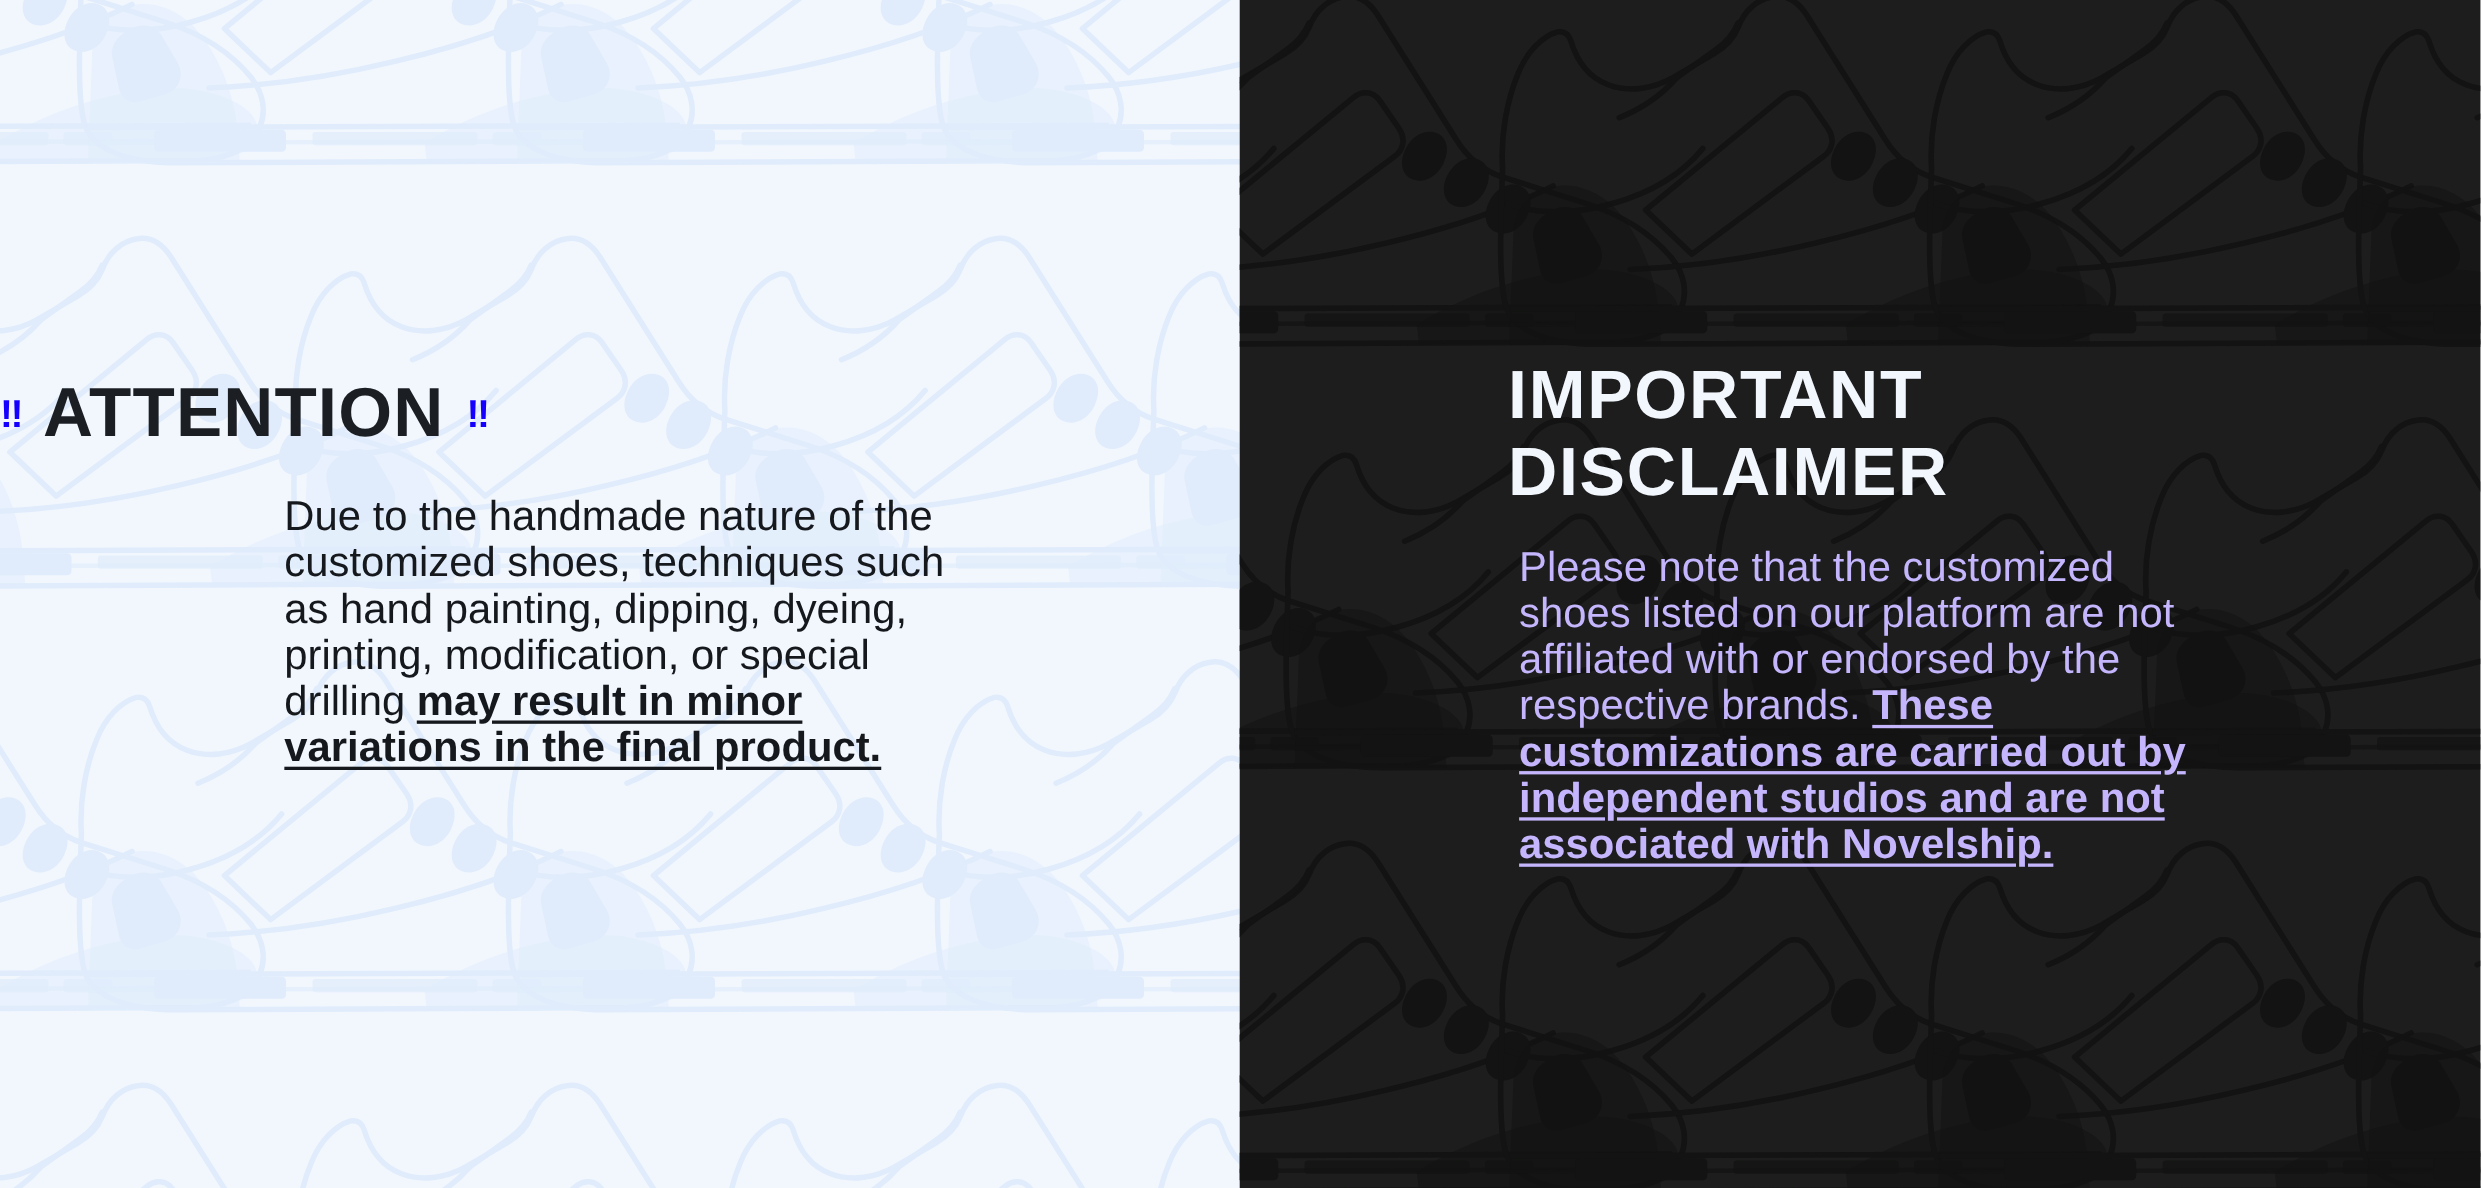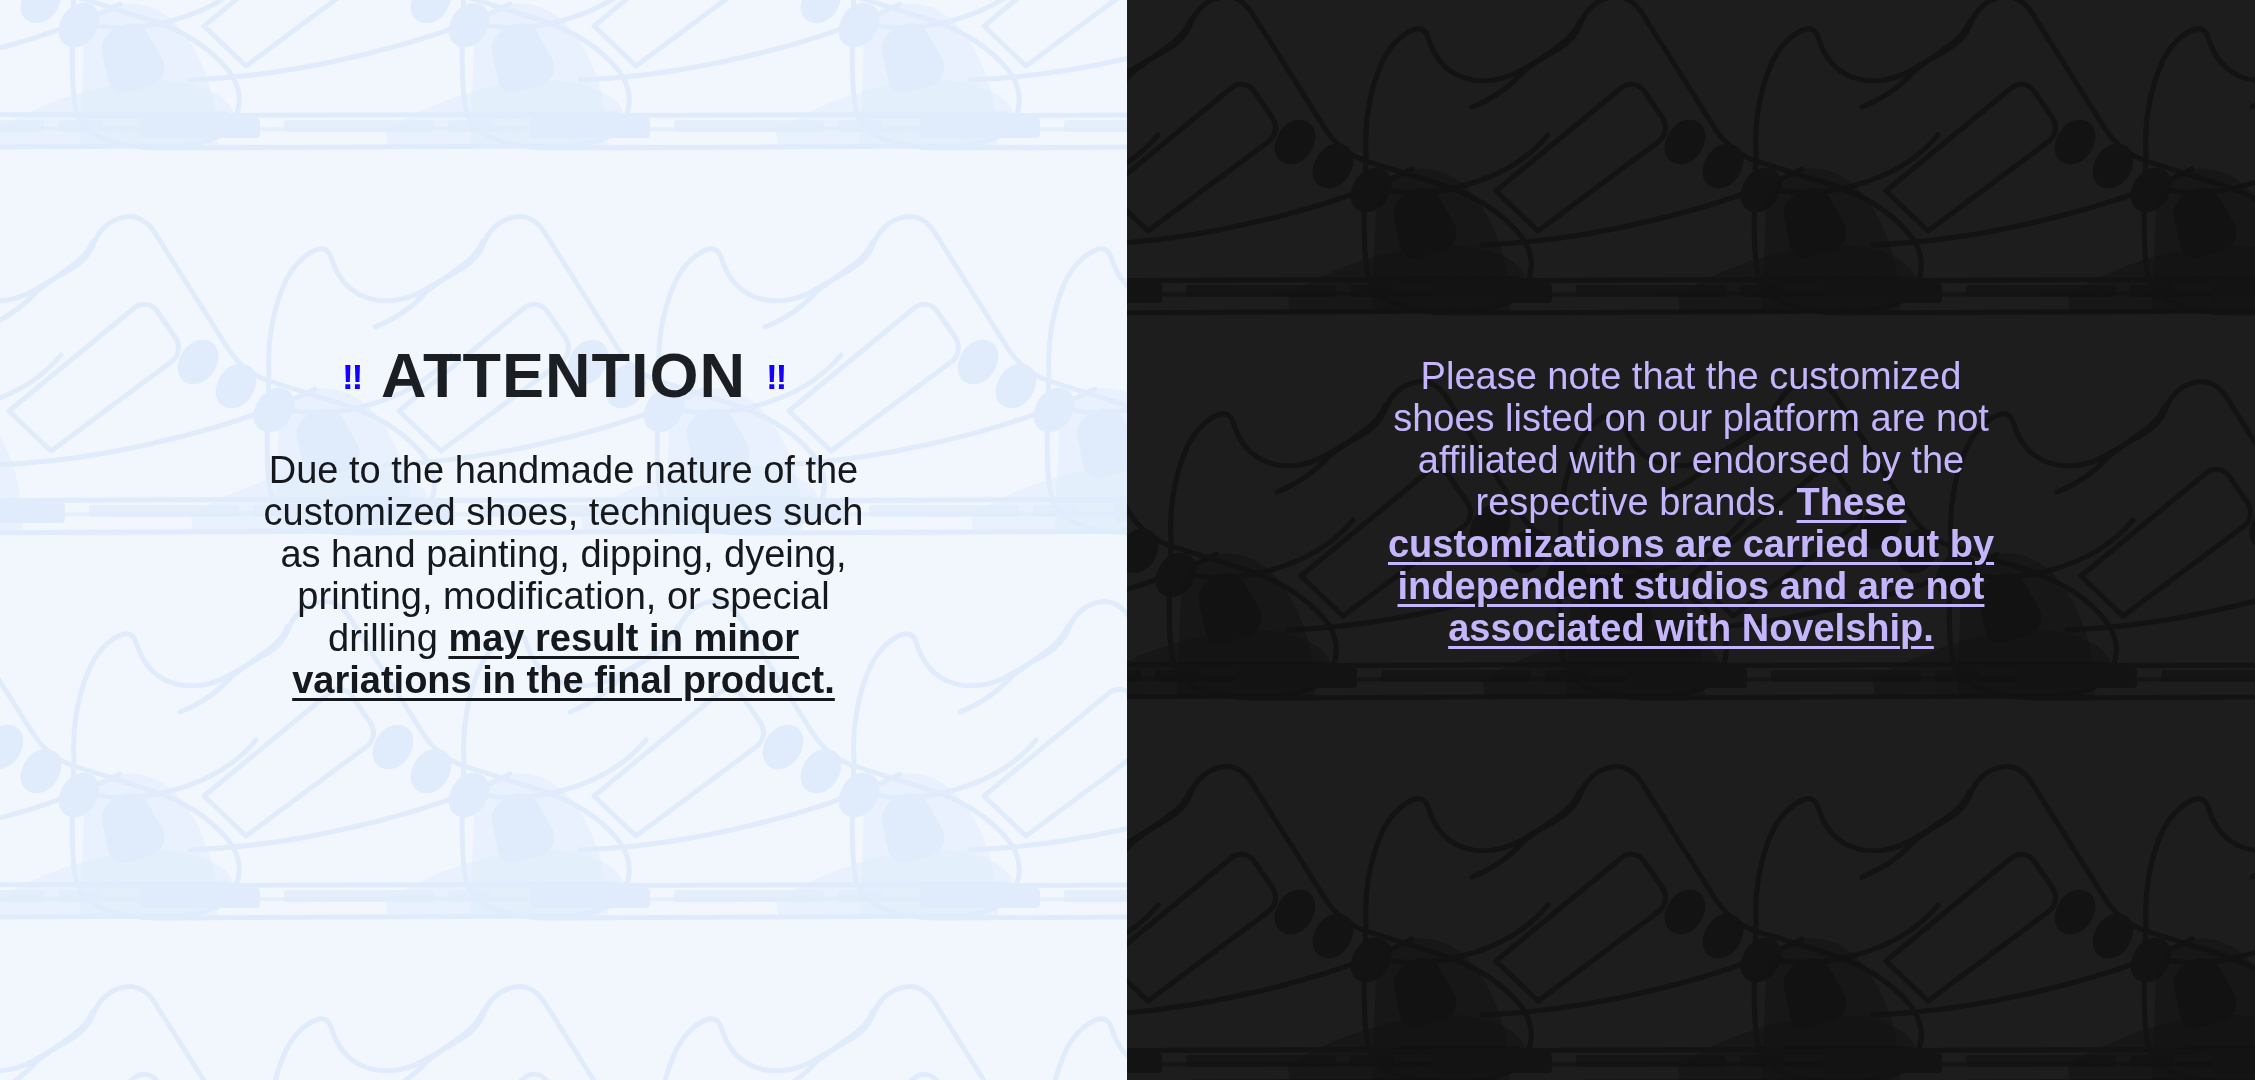--- a/index.html
+++ b/index.html
@@ -40,21 +40,21 @@
     inset: -200px -120px -120px -200px;
     pointer-events: none;
   }
   .pattern svg { display: block; width: 100%; height: 100%; }
 
   
   .content {
     position: absolute;
     left: 0;
     right: 0;
-    text-align: center;
+    text-align: left;
     z-index: 2;
   }
   .content--light { top: 342px; }
   .content--dark  { top: 325px; }
 
   
   .heading {
     margin: 0;
     font-weight: 800;
     letter-spacing: 0.5px;
@@ -204,18 +204,19 @@
           <use href="#sneaker-l" x="1215" y="965"></use>
           <use href="#sneaker-l" x="-150" y="1350"></use>
           <use href="#sneaker-l" x="240" y="1350"></use>
           <use href="#sneaker-l" x="630" y="1350"></use>
           <use href="#sneaker-l" x="1020" y="1350"></use>
         </g>
       </svg>
     </div>
 
     <div class="content content--dark">
+      <h1 class="heading heading--dark"><span>IMPORTANT</span> <span>DISCLAIMER</span></h1>
 
       <p class="body-copy body-copy--dark"><span>Please note that the customized shoes listed on our platform are not affiliated with or endorsed by the respective brands. </span><span class="emph">These customizations are carried out by independent studios and are not associated with Novelship.</span></p>
     </div>
   </section>
 
 </div>
 
 </body></html>

